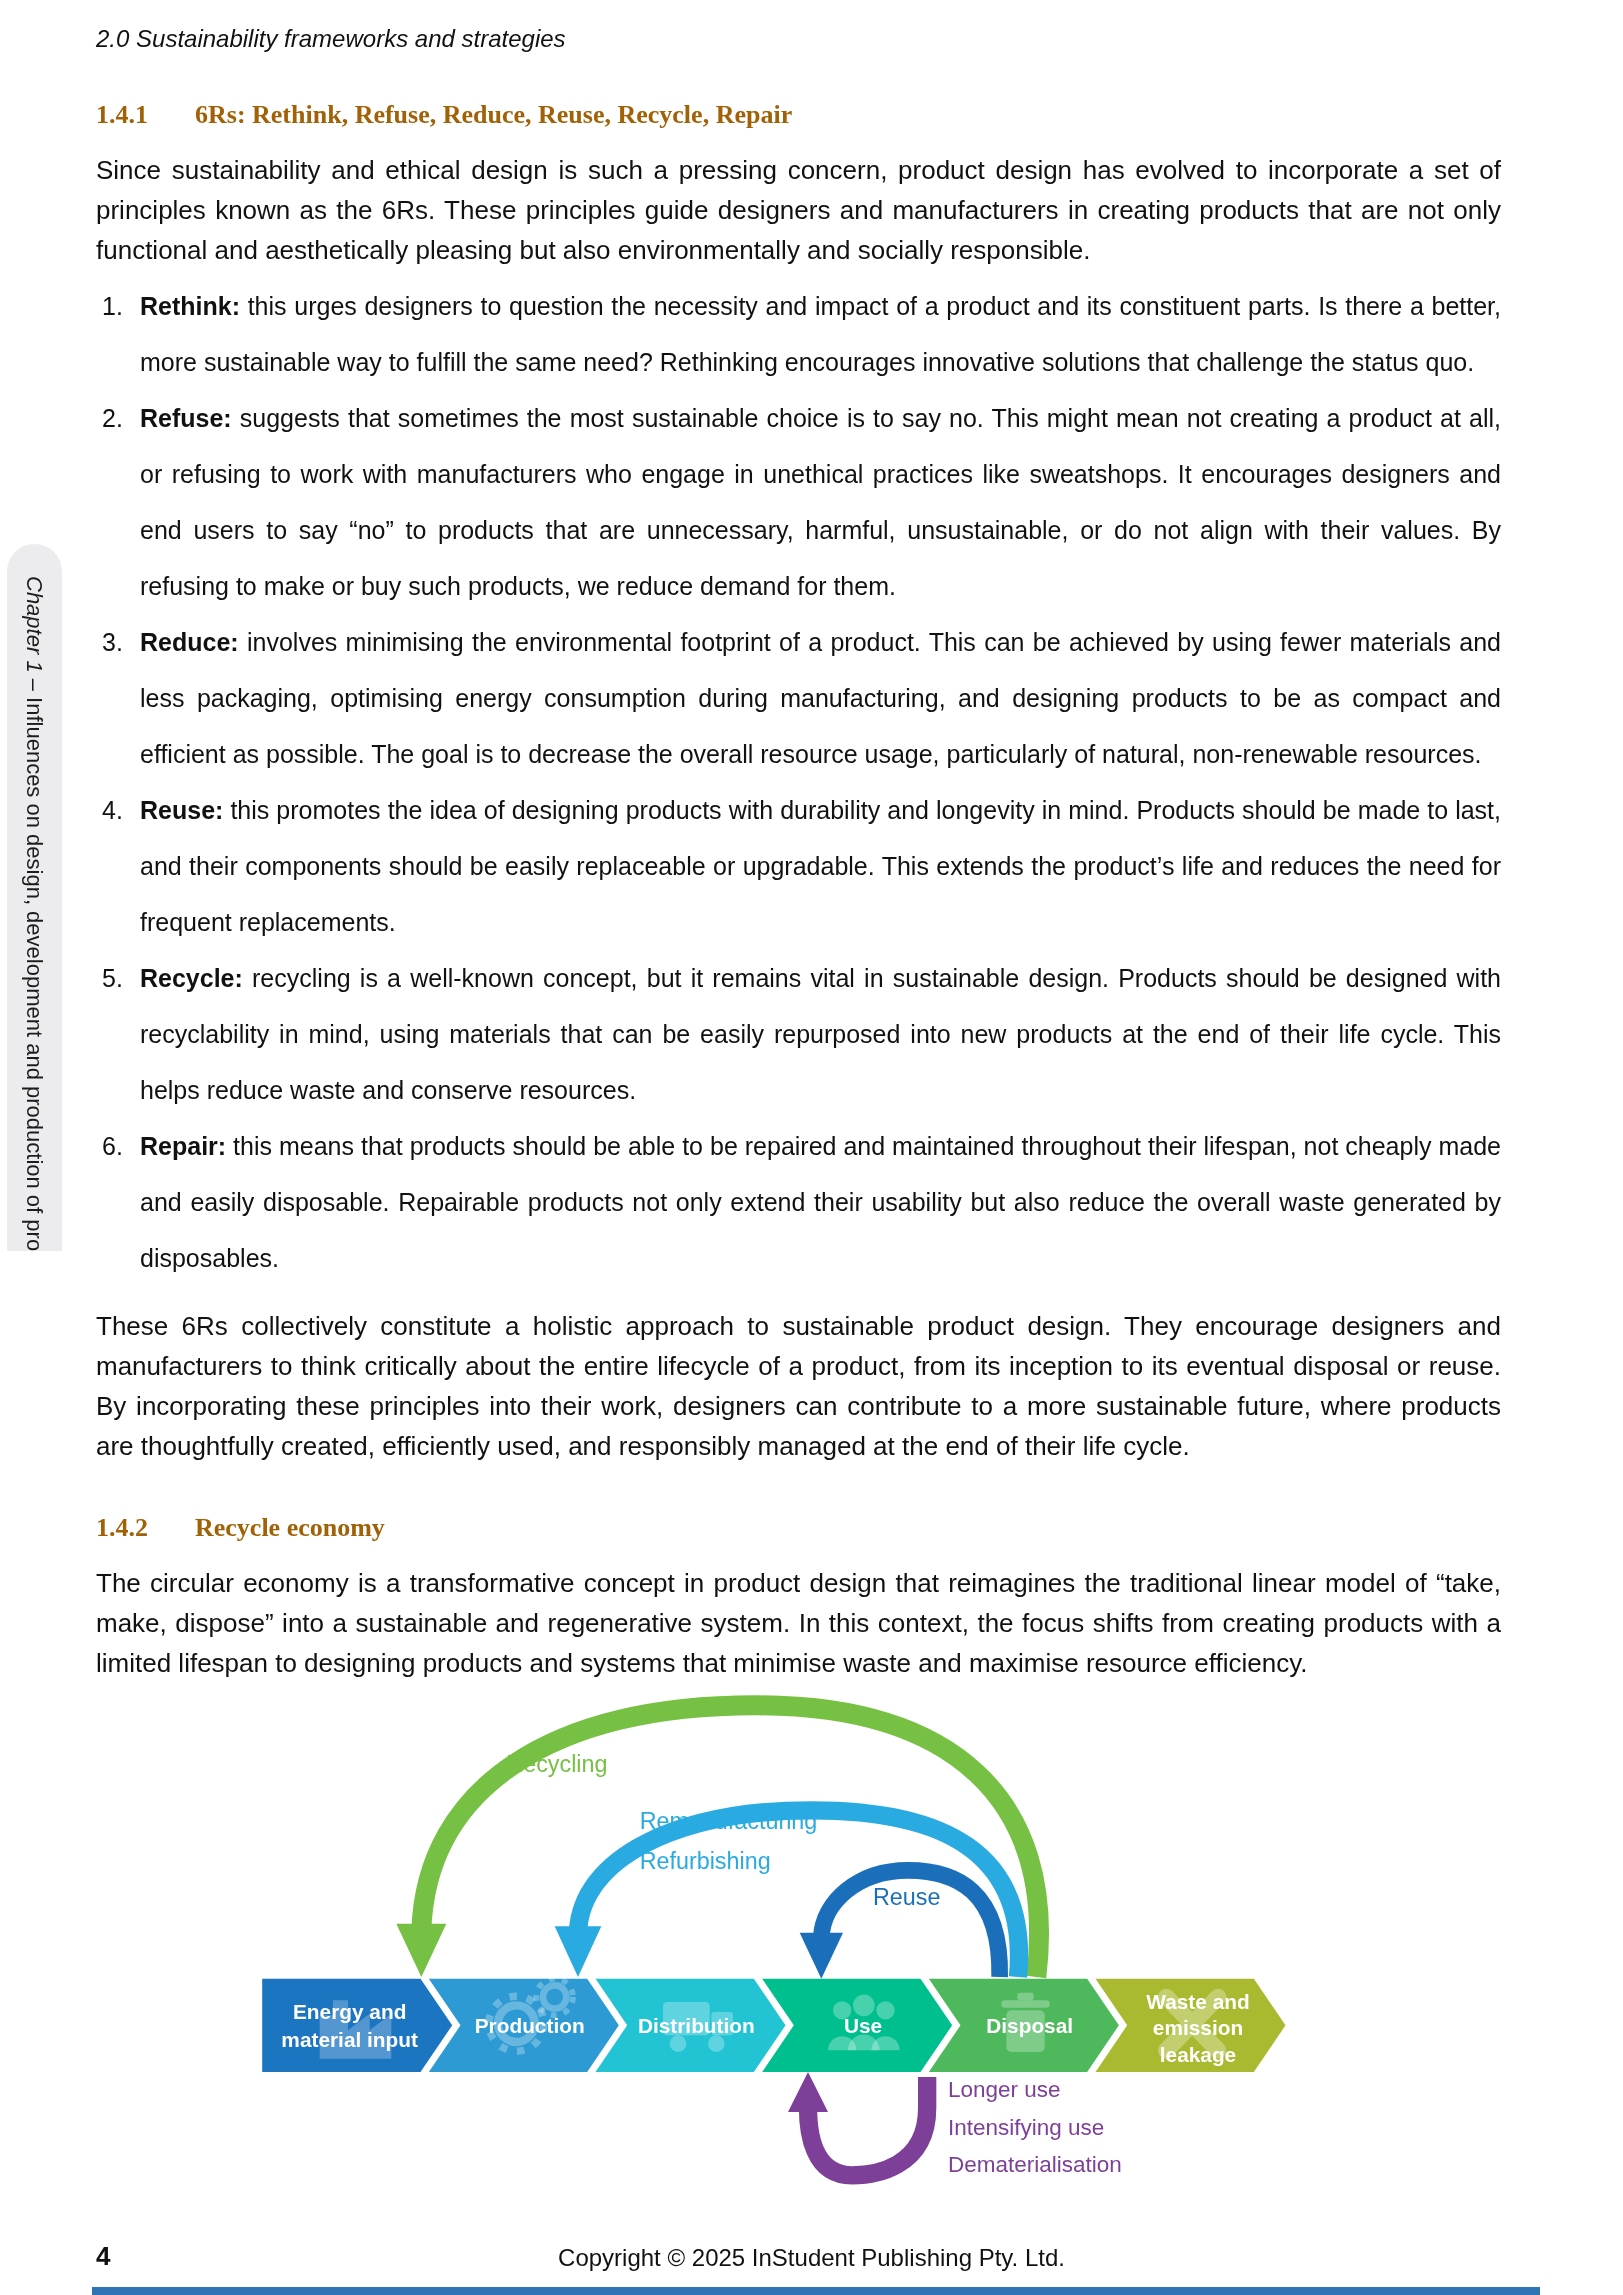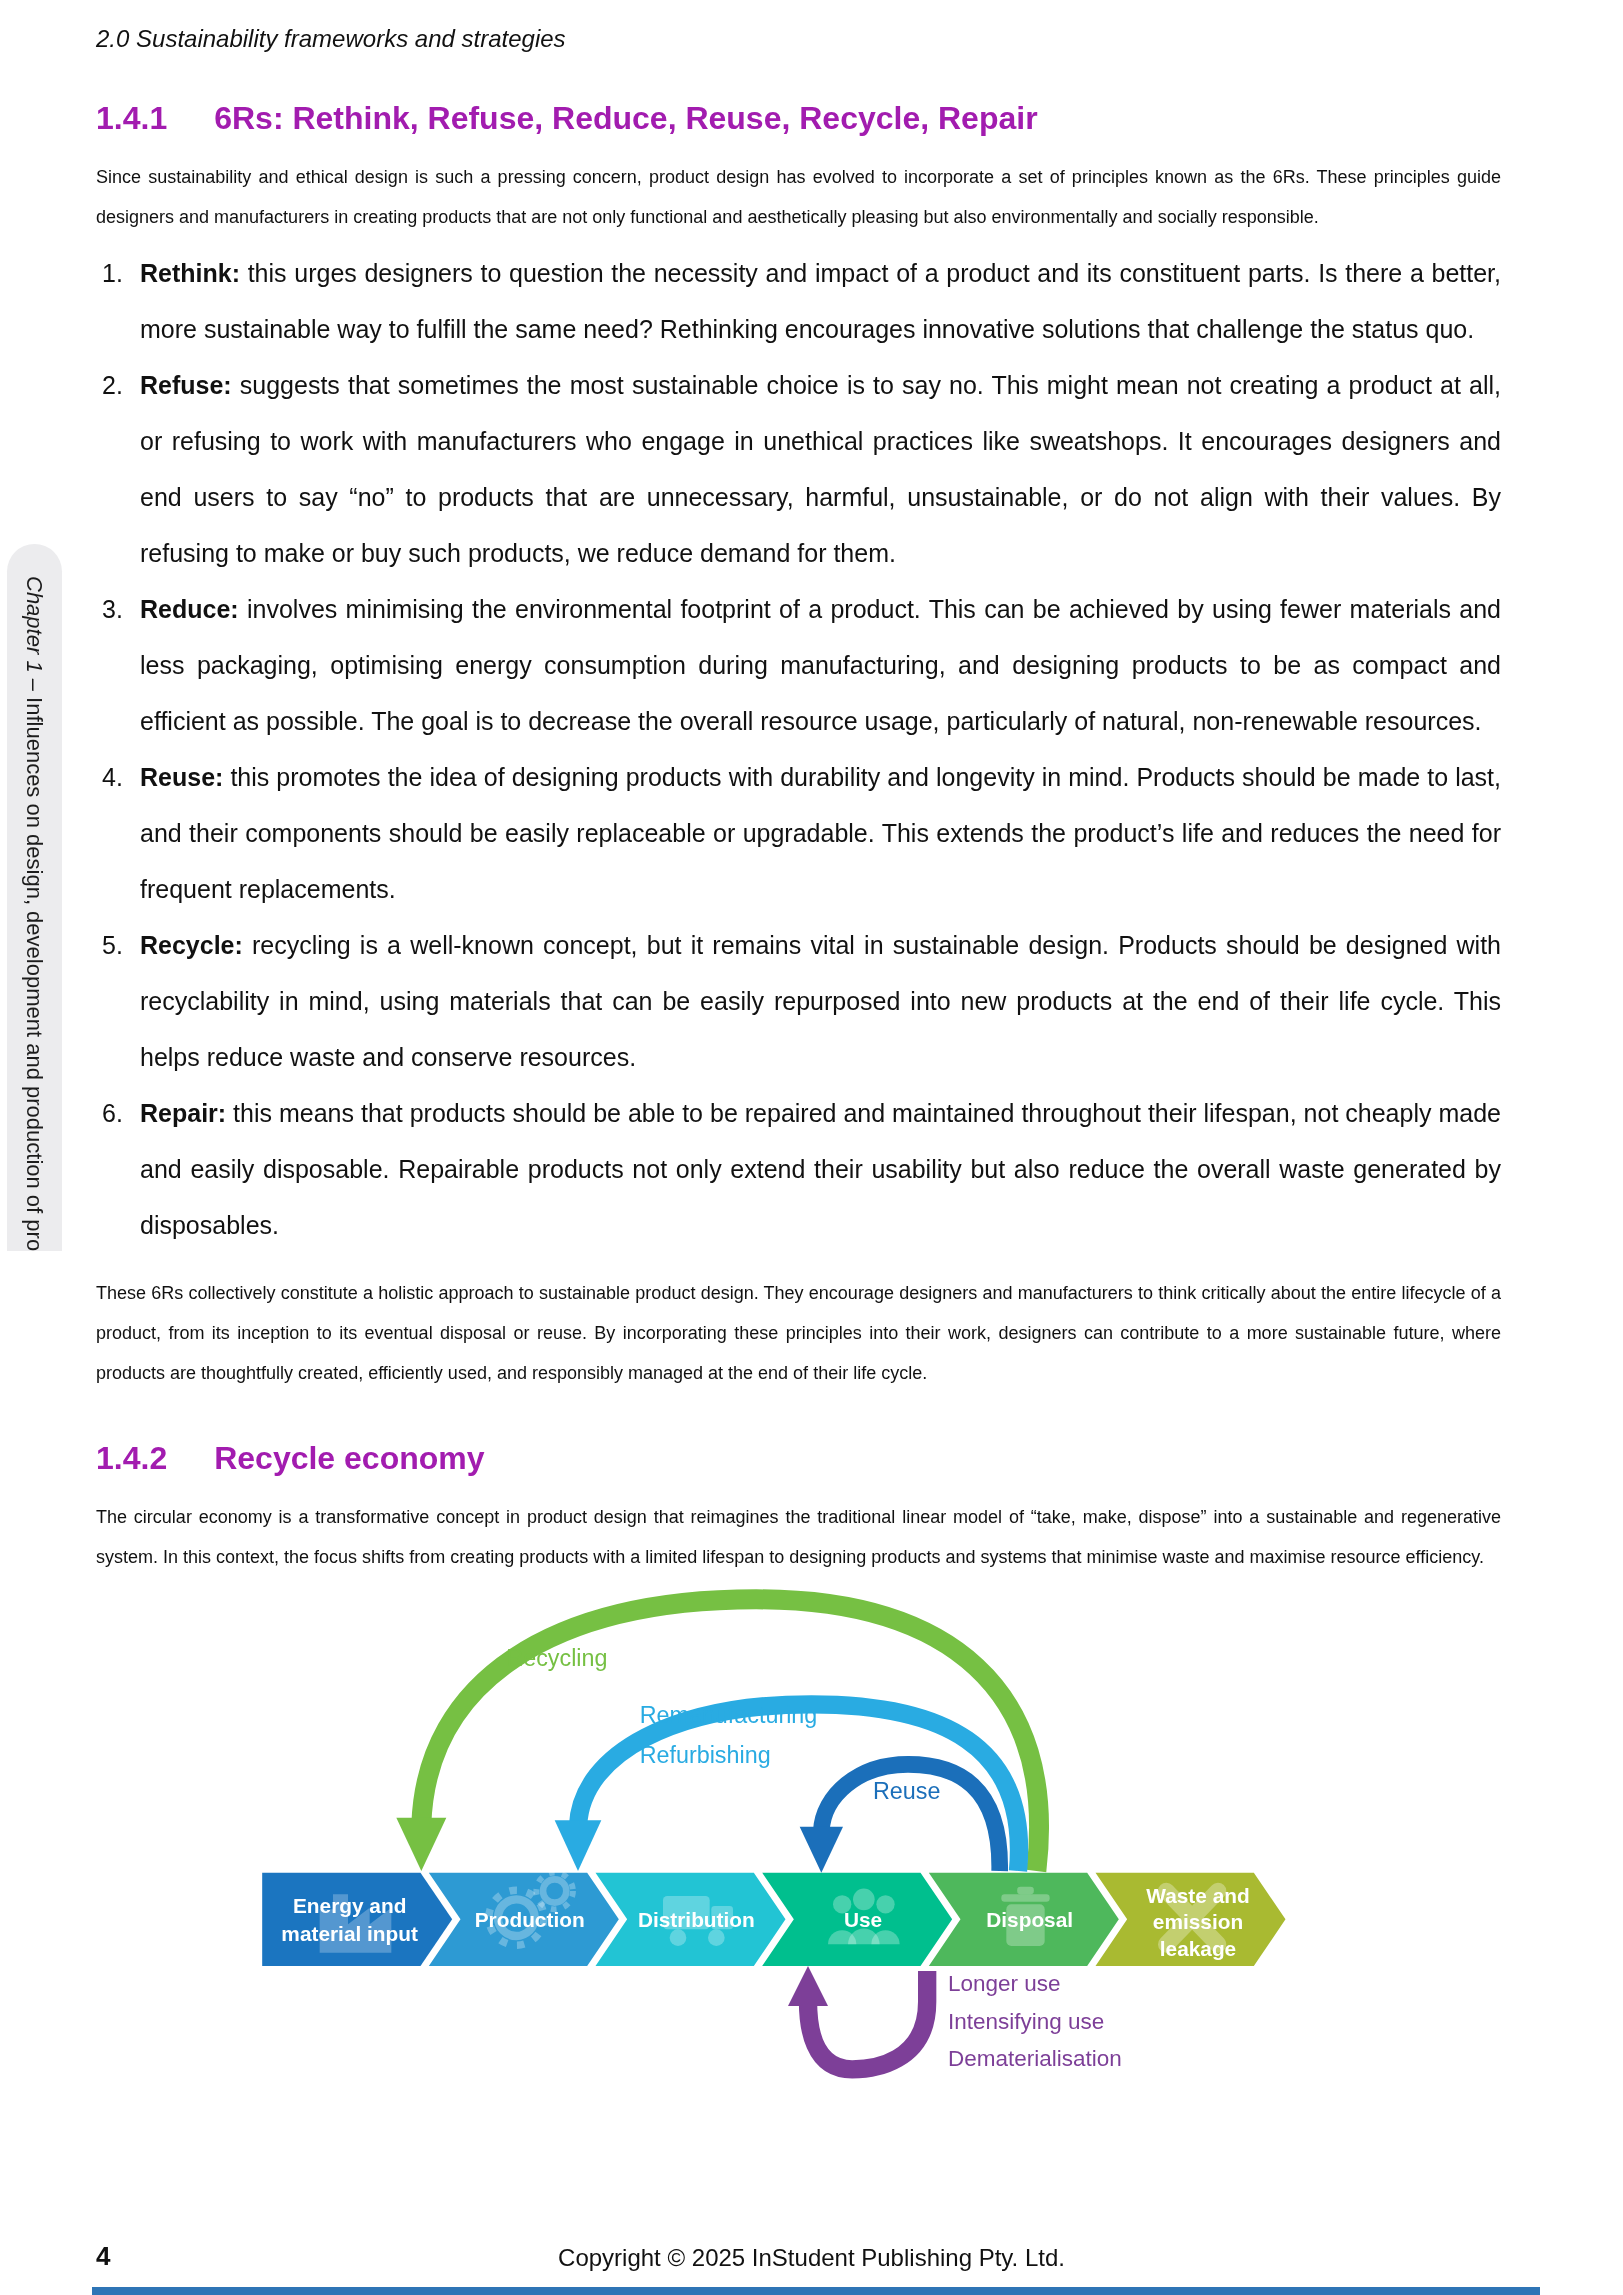--- a/index.html
+++ b/index.html
@@ -13,28 +13,29 @@
   }
   .content{
     padding:25px 122px 0 96px;
   }
   .running-header{
     font-style:italic;
     font-size:24px;
     color:#111;
   }
   h1.sec{
-    font-size:32px;
+    font-size:26px;
     font-weight:bold;
     margin:47px 0 0 0;
-    color:#a21caf;
+    color:#a16207;
+    font-family:Liberation Serif, serif;
   }
   h1.sec .h-num{margin-right:47px;}
   p.body-text{
-    font-size:18px;
+    font-size:26px;
     line-height:40px;
     text-align:justify;
     margin:20px 0 0 0;
   }
   ol.r-list{
     list-style:none;
     margin:8.3px 0 0 0;
     padding:0 0 0 44px;
     counter-reset:rnum;
   }

